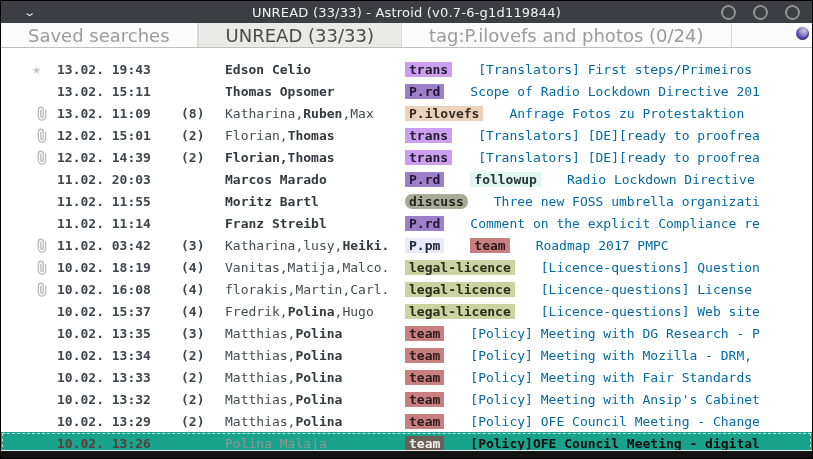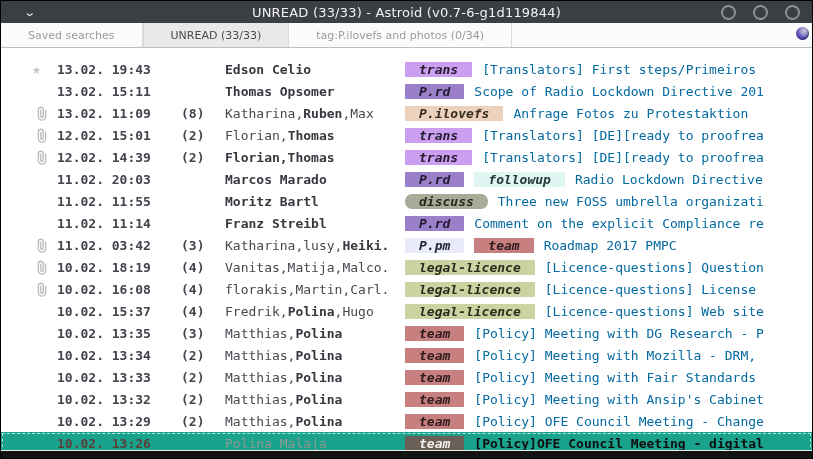--- a/index.html
+++ b/index.html
@@ -14,21 +14,21 @@
     height:22px;flex:0 0 22px;background:#3b3f43;color:#f2f2f2;
     display:flex;align-items:center;position:relative;font-size:13px;
   }
   .chevron{margin-left:24px;z-index:2;color:#e6e6e6;font-size:11px;line-height:1;transform:scaleX(1.4);}
   .win-title{position:absolute;left:0;right:0;text-align:center;letter-spacing:.2px;}
   .win-controls{margin-left:auto;display:flex;gap:17px;margin-right:12px;z-index:2;}
   .win-circle{width:11px;height:11px;border:2px solid #909294;border-radius:50%;background:transparent;}
   
   .tabbar{
     height:24px;flex:0 0 24px;background:#fbfbfb;border-bottom:1px solid #bfbfbf;
-    display:flex;align-items:stretch;font-size:11px;color:#9b9b9b;position:relative;
+    display:flex;align-items:stretch;font-size:18px;color:#9b9b9b;position:relative;
   }
   .tab{display:flex;align-items:center;padding:0 27px;border-right:1px solid #d9d9d9;cursor:default;white-space:nowrap;}
   .tab.active{background:#e9eae8;color:#4a4a4a;border-left:1px solid #d9d9d9;}
   .globe{
     position:absolute;right:3px;top:4px;width:13px;height:13px;border-radius:50%;
     background:radial-gradient(circle at 62% 30%,#c8c8da 0%,#9a93c8 30%,#5a50b8 55%,#343082 100%);
     box-shadow:inset -1px -1px 1px rgba(0,0,0,.35);
   }
   
   .list{
@@ -36,21 +36,21 @@
     font-family:"DejaVu Sans Mono",monospace;font-size:13px;
   }
   .row{height:22px;display:flex;align-items:center;white-space:pre;overflow:hidden;}
   .col-icon{width:56px;flex:0 0 56px;display:flex;justify-content:flex-end;align-items:center;padding-right:9px;box-sizing:border-box;}
   .star{color:#c7c7c7;font-size:15px;line-height:1;margin-right:7px;}
   .clip svg{display:block;}
   .col-date{width:124px;flex:0 0 124px;font-weight:bold;color:#41444c;}
   .col-count{width:44px;flex:0 0 44px;font-weight:bold;color:#41444c;}
   .col-sender{width:180px;flex:0 0 180px;color:#46494f;overflow:hidden;}
   .col-sender .b{font-weight:bold;color:#35383e;}
-  .tag{font-weight:bold;padding:0 14px;margin-right:10px;color:#1f1f1f;flex:0 0 auto;font-style:italic;}
+  .tag{font-weight:bold;padding:0 4px;margin-right:26px;color:#1f1f1f;flex:0 0 auto;}
   .subject{color:#0369a1;overflow:hidden;}
   
   .row.selected{outline:1px dashed #b5e6da;outline-offset:-2px;}
   .row.selected .col-date{color:#57423a;}
   .row.selected .col-sender{color:#8f9a90;}
   .row.selected .subject{color:#0e0e0e;font-weight:bold;}
   
   .bottombar{flex:0 0 7px;height:7px;background:#131313;border-top:1px solid #eef2ef;}
 </style>
 </head>
@@ -64,21 +64,21 @@
     <span class="win-controls">
       <span class="win-circle"></span>
       <span class="win-circle"></span>
       <span class="win-circle"></span>
     </span>
   </div>
 
   <div class="tabbar">
     <div class="tab">Saved searches</div>
     <div class="tab active">UNREAD (33/33)</div>
-    <div class="tab">tag:P.ilovefs and photos (0/34)</div>
+    <div class="tab">tag:P.ilovefs and photos (0/24)</div>
     <span class="globe"></span>
   </div>
 
   <div class="list">
       <div class="row"><span class="col-icon"><span class="star">★</span></span><span class="col-date">13.02. 19:43</span><span class="col-count"></span><span class="col-sender"><span class="b">Edson Celio</span></span><span class="tag" style="background: rgb(203, 158, 240); color: rgb(35, 27, 46);">trans</span><span class="subject">[Translators] First steps/Primeiros</span></div>
       <div class="row"><span class="col-icon"></span><span class="col-date">13.02. 15:11</span><span class="col-count"></span><span class="col-sender"><span class="b">Thomas Opsomer</span></span><span class="tag" style="background: rgb(155, 127, 201); color: rgb(32, 26, 48);">P.rd</span><span class="subject">Scope of Radio Lockdown Directive 201</span></div>
       <div class="row"><span class="col-icon"><span class="clip"><svg width="13" height="15" viewBox="0 0 13 15" fill="none" stroke="#bdbdbd" stroke-width="1.4" stroke-linecap="round" stroke-linejoin="round">
               <path d="M10.6 4.2v6.3a3.6 3.6 0 0 1-7.2 0V3.6a2.4 2.4 0 0 1 4.8 0v6.6a1.2 1.2 0 0 1-2.4 0V4.2"></path>
             </svg></span></span><span class="col-date">13.02. 11:09</span><span class="col-count">(8)</span><span class="col-sender"><span>Katharina,</span><span class="b">Ruben</span><span>,Max</span></span><span class="tag" style="background: rgb(236, 210, 188); color: rgb(54, 44, 34);">P.ilovefs</span><span class="subject">Anfrage Fotos zu Protestaktion</span></div>
       <div class="row"><span class="col-icon"><span class="clip"><svg width="13" height="15" viewBox="0 0 13 15" fill="none" stroke="#bdbdbd" stroke-width="1.4" stroke-linecap="round" stroke-linejoin="round">

